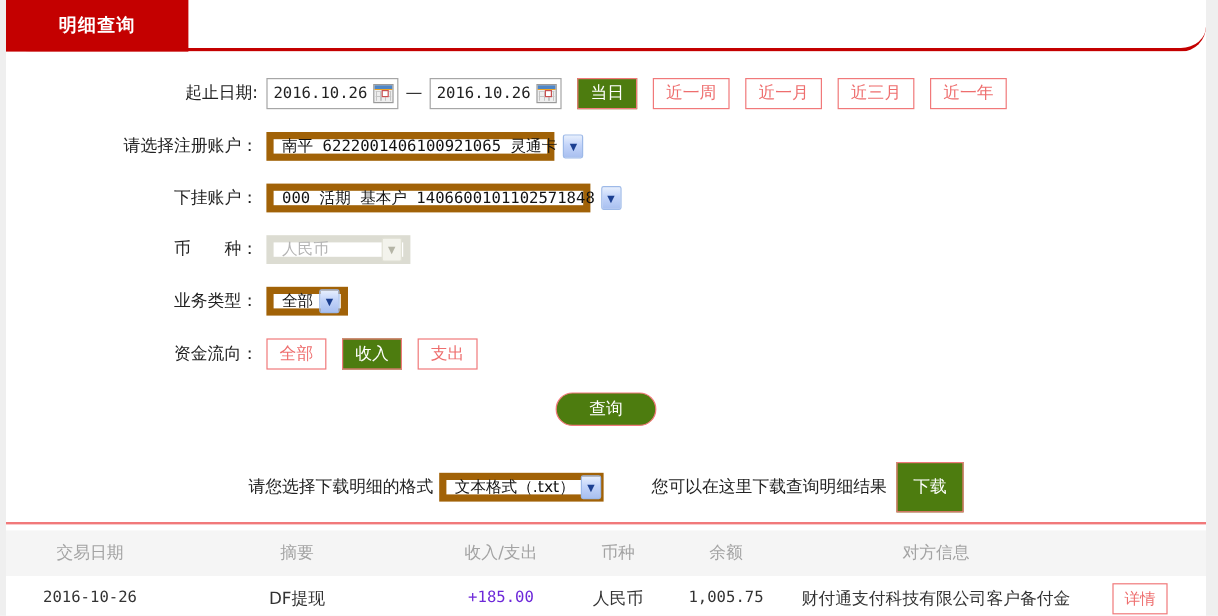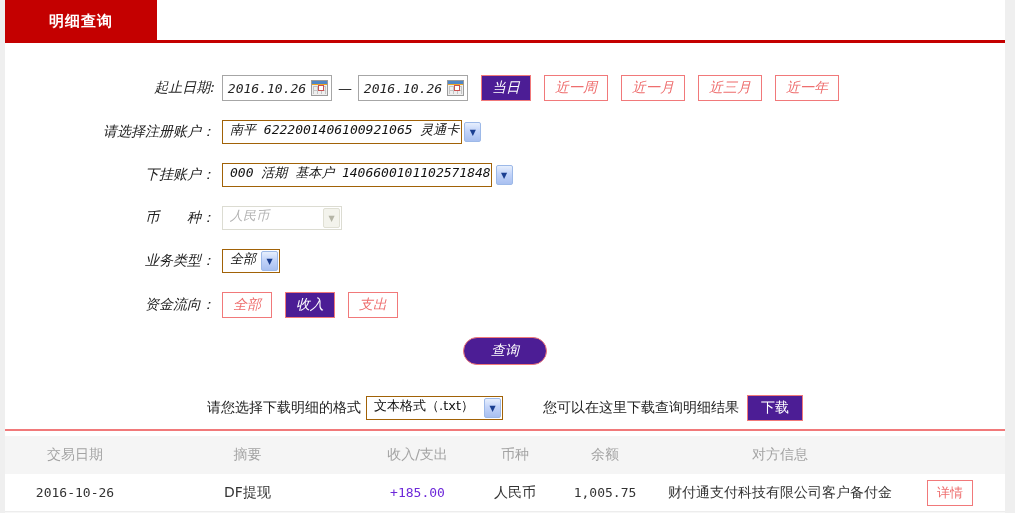--- a/index.html
+++ b/index.html
@@ -1,59 +1,59 @@
 <!DOCTYPE html>
 <html><head>
 <meta charset="utf-8">
 <style>
   * { margin:0; padding:0; box-sizing:border-box; }
   html,body { width:1015px; height:513px; background:#efefef; font-family:"DejaVu Sans","Liberation Sans",sans-serif; font-size:14px; color:#333; overflow:hidden; }
   .panel { position:relative; margin-left:5px; width:1000px; min-height:513px; background:#fff; }
 
   
-  .tabbar { height:43px; background:#fff; border-bottom:3px solid #c40000; }
+  .tabbar { height:43px; background:#fff; border-bottom:3px solid #c40000;border-radius:21px; }
   .tab-active { display:inline-flex; align-items:center; justify-content:center; height:43px; min-width:152px; background:#c40000; color:#fff; font-size:15px; font-weight:bold; letter-spacing:1px; cursor:pointer; }
 
   
-  .form { padding-top:32px;font-style:italic; }
+  .form { padding-top:22px; }
   .frow { display:flex; align-items:center; margin-bottom:19px; }
   .flabel { width:210px; text-align:right; flex:0 0 210px; color:#222; }
   .fctrl { margin-left:7px; display:flex; align-items:center; }
 
   
   .dateinput { display:flex; align-items:center; width:110px; height:26px; border:1px solid #a6a6a6; background:#fff; }
   .dateinput .dval { flex:1; text-align:center; font-family:"DejaVu Sans Mono","Liberation Mono",monospace; font-size:13px; color:#222; }
   .cal { position:relative; width:17px; height:16px; margin-right:3px; border:1px solid #9a9a9a; background:linear-gradient(#4f86c6 0 3px, #f0a623 3px 4px, #eeeeee 4px 100%); flex:0 0 17px; cursor:pointer; }
   .cal::before { content:""; position:absolute; left:1px; right:1px; bottom:1px; height:8px;
      background-image:repeating-linear-gradient(to right,#c4c4c4 0 1px,transparent 1px 4px),repeating-linear-gradient(to bottom,#c4c4c4 0 1px,transparent 1px 4px); }
   .cal::after { content:""; position:absolute; right:3px; bottom:4px; width:4px; height:4px; border:1px solid #c95050; background:#fff; }
   .dash { margin:0 6px; color:#333; }
 
   
-  .btn-fill { display:inline-flex; align-items:center; justify-content:center; background:#4c1d95; color:#fff; border:1px solid #f1797a; height:26px; padding:0 10px; font-size:14px; cursor:pointer; }
+  .btn-fill { display:inline-flex; align-items:center; justify-content:center; background:#4d7c0f; color:#fff; border:1px solid #f1797a; height:26px; padding:0 10px; font-size:14px; cursor:pointer; }
   .btn-outline { display:inline-flex; align-items:center; justify-content:center; background:#fff; color:#ee6e6e; border:1px solid #f1797a; height:26px; padding:0 10px; font-size:14px; cursor:pointer; }
   .quick { margin-left:13px; }
   .flow-btn { margin-right:13px; min-width:44px; }
 
   
-  .sel { display:inline-flex; justify-content:space-between; height:24px; border:1px solid #a16207; background:#fff; cursor:pointer; }
+  .sel { display:inline-flex; align-items:center; justify-content:space-between; height:24px; border:6px solid #a16207; background:#fff; cursor:pointer; }
   .sel-txt { padding:0 4px 0 7px; font-size:13px; white-space:nowrap; color:#111; font-family:"DejaVu Sans","Liberation Sans",sans-serif; }
   .sel-arrow { width:17px; height:20px; margin:1px; flex:0 0 17px; display:flex; align-items:center; justify-content:center; font-size:8px; color:#1b3f91; background:linear-gradient(#e7effd,#c3d4f9 45%,#a9c0f0); border:1px solid #9db9e8; border-radius:2px; }
   .sel.disabled { border-color:#dcdcd2; cursor:default; }
   .sel.disabled .sel-txt { color:#b3b3b3; }
   .sel.disabled .sel-arrow { color:#b5b5a6; background:#f3f3ec; border-color:#e0e0d4; }
 
   .query-wrap { display:flex; justify-content:center; margin-top:18px; }
   .btn-query { width:84px; height:28px; font-size:14px;border-radius:14px; }
 
   
   .dl-row { display:flex; align-items:center; justify-content:center; margin-top:30px; gap:0; }
   .dl-label { color:#222; }
   .dl-hint { margin-left:40px; color:#222; }
-  .btn-dl { margin-left:8px; width:56px; height:26px; }
+  .btn-dl { margin-left:8px; width:56px; height:42px; }
 
   
   .tbl-wrap { margin-top:8px; border-top:2px solid #f1797a; padding-top:5px; }
   .trow { display:grid; grid-template-columns:140px 205px 135px 60px 120px 1fr 110px; align-items:center; }
   .trow > div { text-align:center; white-space:nowrap; }
   .thead { background:#f5f5f5; height:38px; color:#a3a3a3; font-size:14px; }
   .tdata { background:#fff; height:38px; border-bottom:1px solid #ededed; font-size:14px; color:#333; }
   .mono { font-family:"DejaVu Sans Mono","Liberation Mono",monospace; font-size:13px; }
   .amount { color:#6d28d9; }
   .btn-detail { height:26px; min-width:46px; padding:0 8px; font-size:13px; margin:0 auto; }

